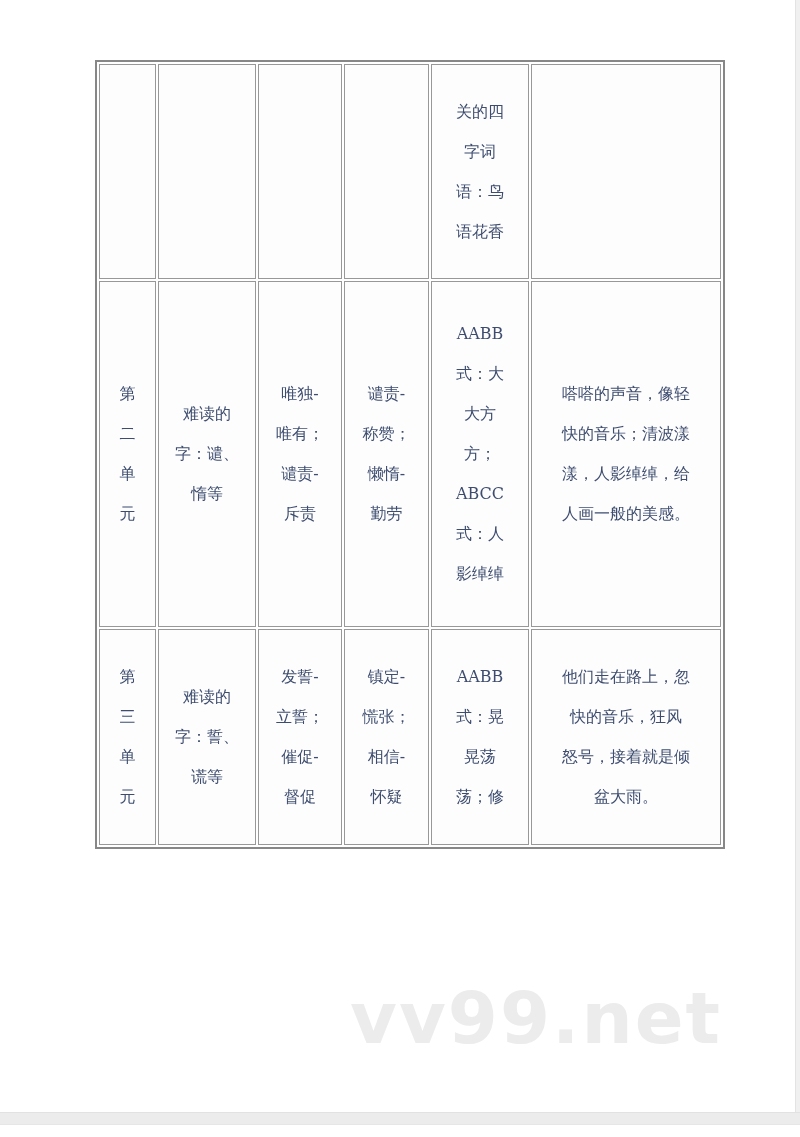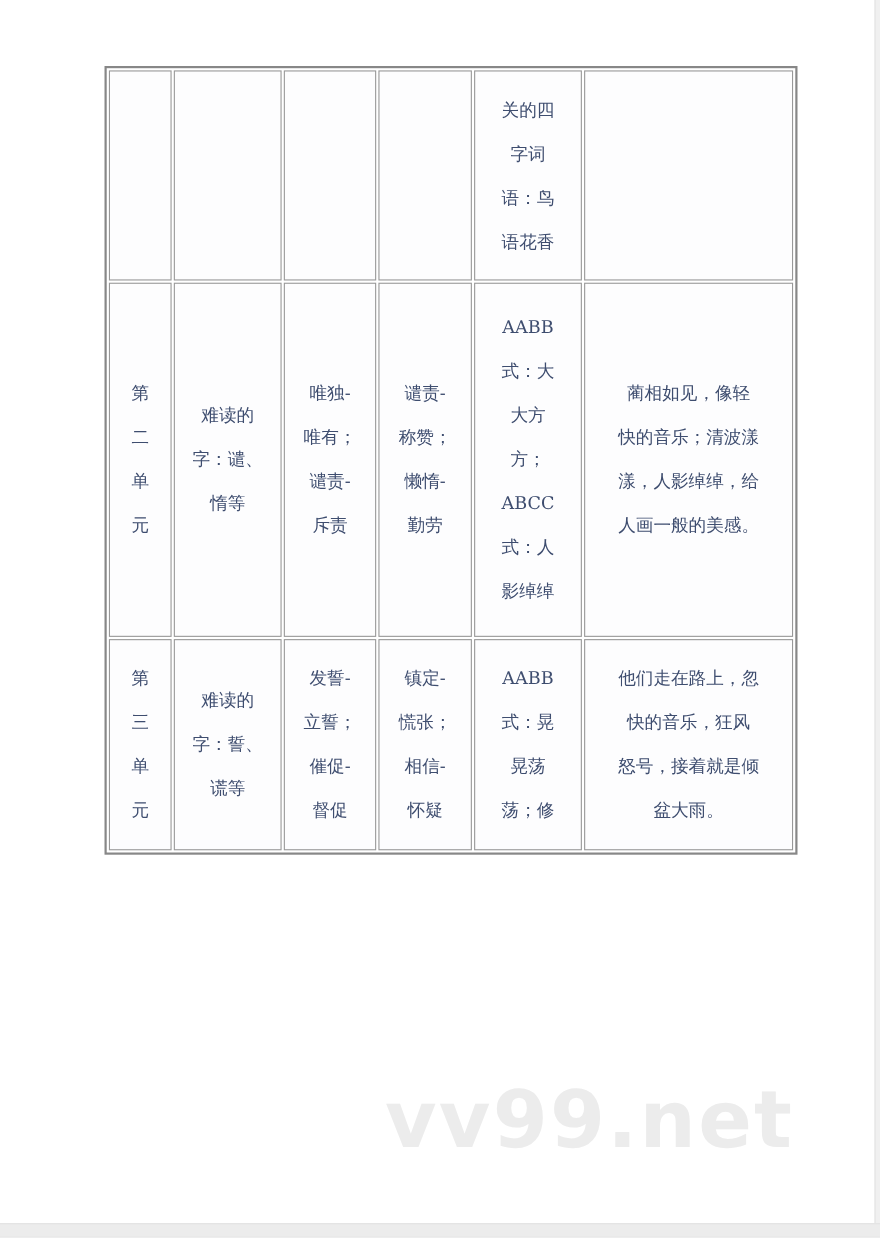--- a/index.html
+++ b/index.html
@@ -29,21 +29,21 @@
   }
   table.study-table td {
     border: 1px solid #989898;
     background: #fdfdfe;
     text-align: center;
     vertical-align: middle;
     white-space: pre-line;
     color: #3e4d6f;
     font-size: 16px;
     line-height: 2.5;
-    padding: 4px 2px;
+    padding: 16px 2px;
     overflow: hidden;
   }
   tr.row-1 td { height: 181px; }
   tr.row-2 td { height: 312px; }
   tr.row-3 td { height: 226px; }
   tr.row-4 td { height: 182px; }
 
   
   .watermark {
     position: absolute;
@@ -120,21 +120,21 @@
 称赞；
 懒惰-
 勤劳</td>
         <td>AABB
 式：大
 大方
 方；
 ABCC
 式：人
 影绰绰</td>
-        <td>蔺相如见，像轻
+        <td>嗒嗒的声音，像轻
 快的音乐；清波漾
 漾，人影绰绰，给
 人画一般的美感。</td>
       </tr>
       <tr class="row-4">
         <td>第
 三
 单
 元</td>
         <td>难读的

